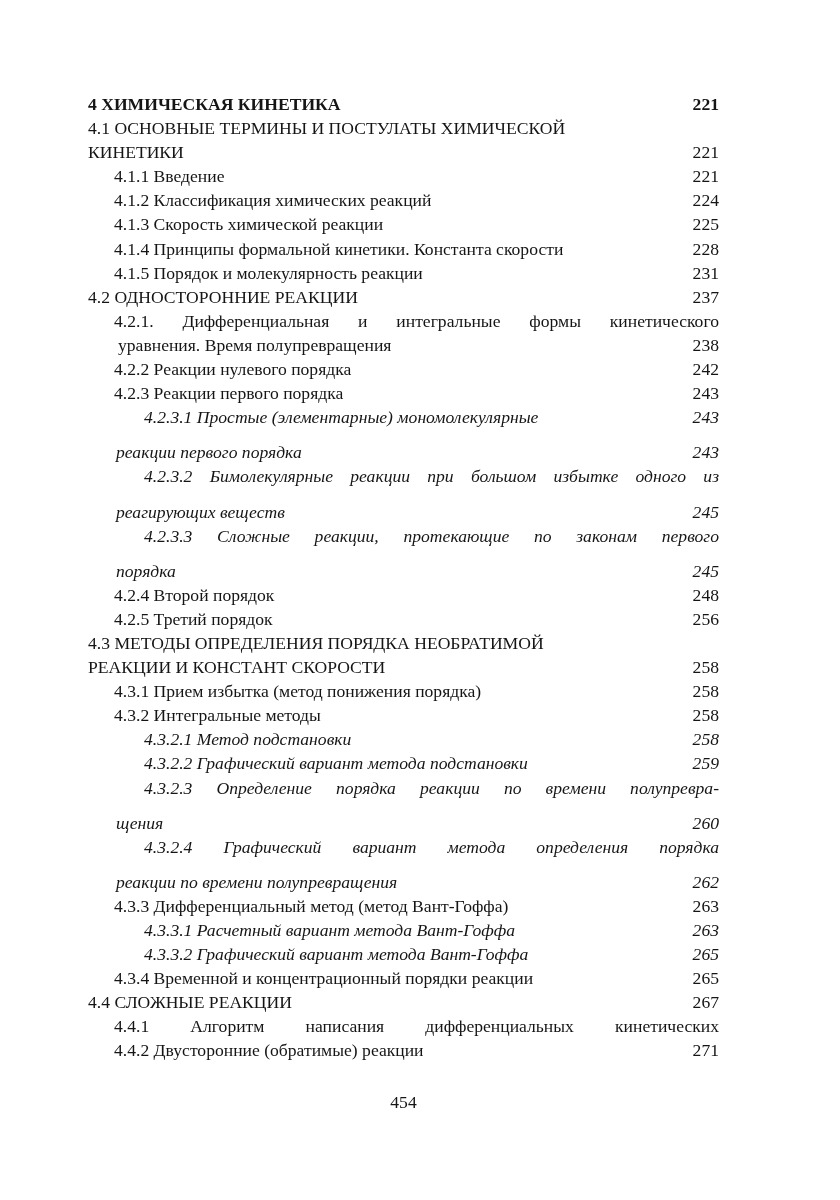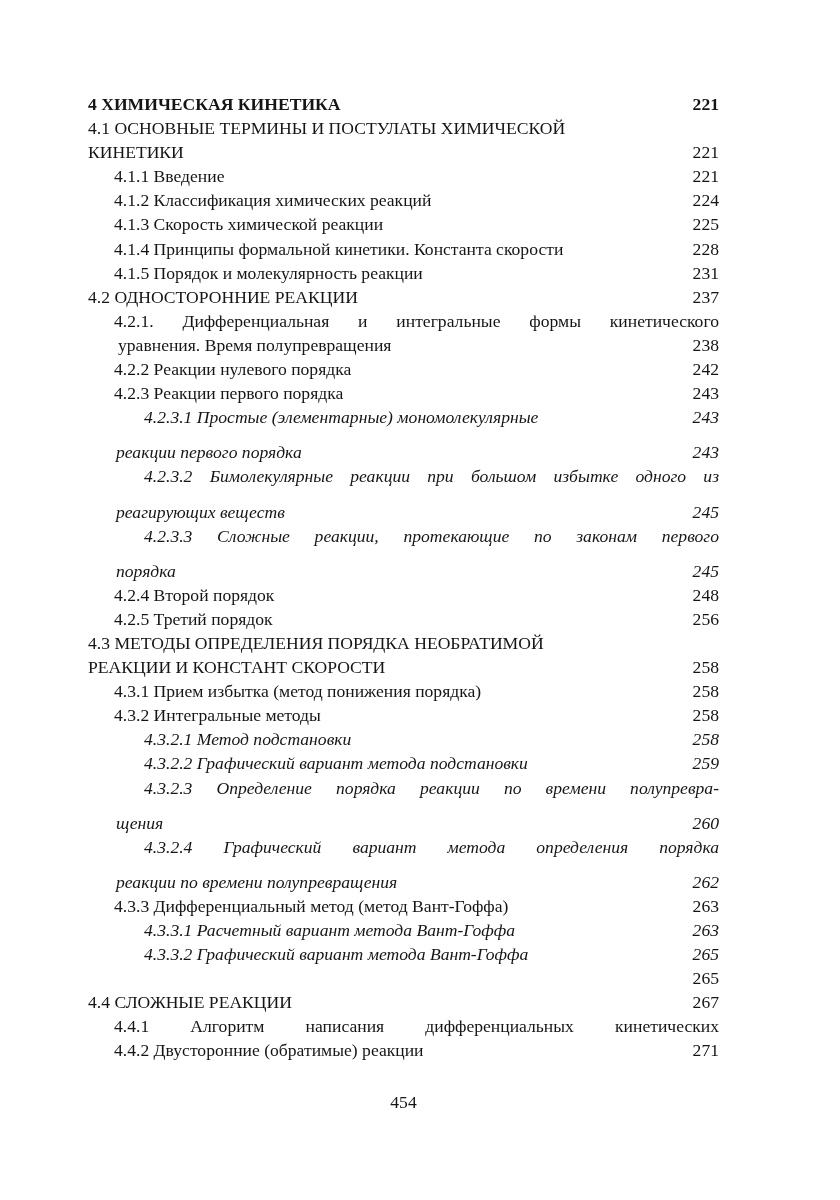--- a/index.html
+++ b/index.html
@@ -183,20 +183,21 @@
       </div>
       <div class="toc-line ind-l2-first italic">
         <span class="t">4.3.3.1 Расчетный вариант метода Вант-Гоффа</span>
         <span class="p">263</span>
       </div>
       <div class="toc-line ind-l2-first italic">
         <span class="t">4.3.3.2 Графический вариант метода Вант-Гоффа</span>
         <span class="p">265</span>
       </div>
       <div class="toc-line ind-l1-first">
+        <span class="t">4.3.4 Временной и концентрационный порядки реакции</span>
         <span class="p">265</span>
       </div>
       <div class="toc-line ind-l0">
         <span class="t">4.4  СЛОЖНЫЕ РЕАКЦИИ</span>
         <span class="p">267</span>
       </div>
       <div class="toc-line ind-l1-first justify">
         <span class="t">4.4.1 Алгоритм написания дифференциальных кинетических</span>
       </div>
       <div class="toc-line ind-l1-first">

